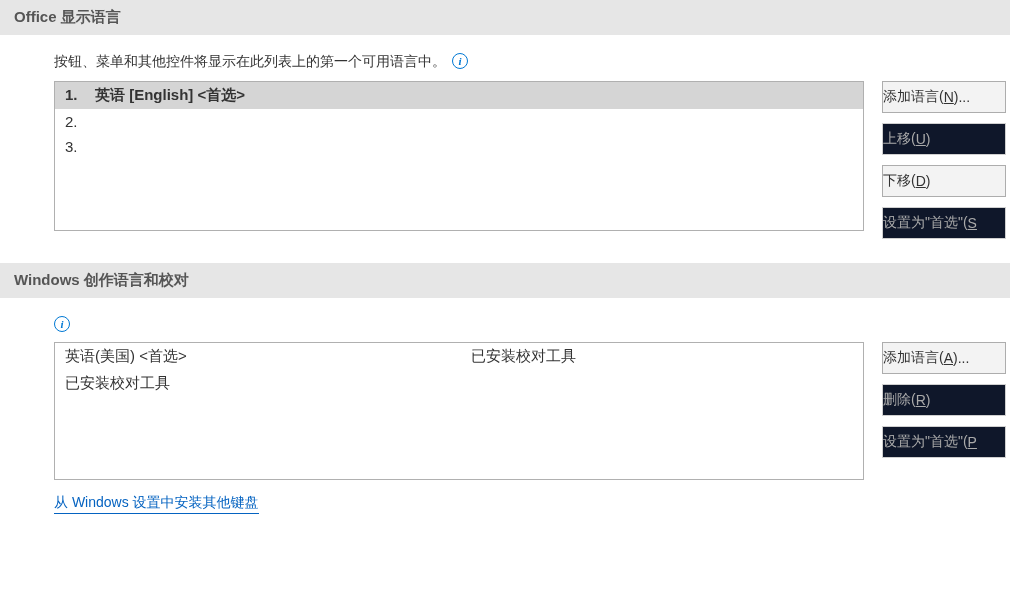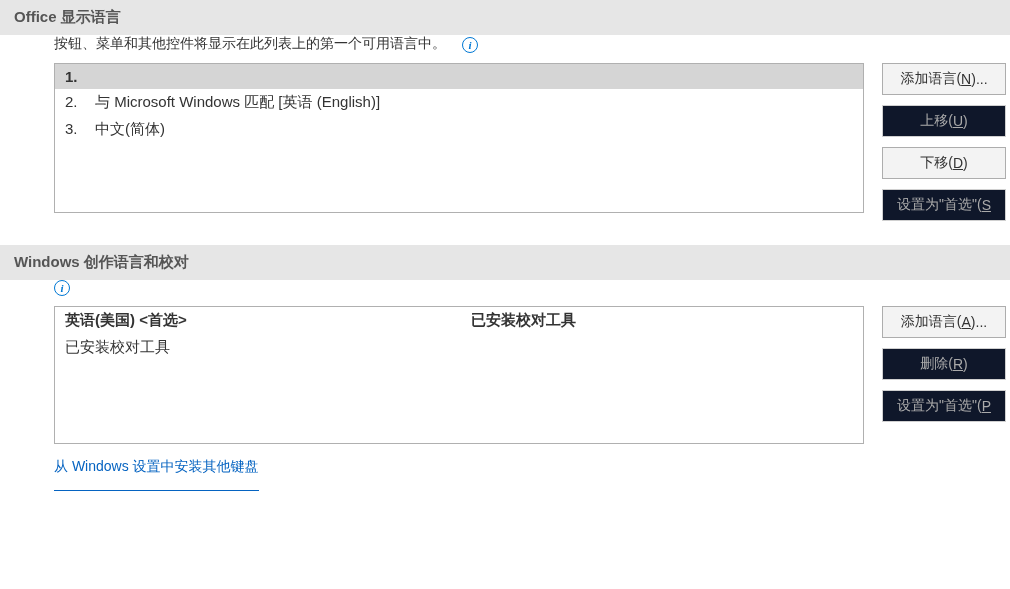--- a/index.html
+++ b/index.html
@@ -13,28 +13,29 @@
       color: #333;
       background: #fff;
       width: 1010px;
     }
     .section-header {
       background: #e6e6e6;
       padding: 8px 14px;
       font-size: 15px;
       font-weight: 600;
       color: #555;
+      margin-bottom: 18px;
     }
     .section-body {
       padding: 0 0 24px 54px;
     }
     .description {
       display: flex;
-      align-items: flex-end;
-      gap: 16px;
+      align-items: flex-start;
+      gap: 6px;
       margin-bottom: 10px;
       font-size: 14px;
       color: #333;
     }
     .info-icon {
       display: inline-flex;
       align-items: center;
       justify-content: center;
       width: 16px;
       height: 16px;
@@ -77,21 +78,21 @@
     .list-item .lang {
       flex: 1;
     }
     .auth-row {
       display: flex;
       padding: 4px 10px;
       font-size: 15px;
       color: #333;
     }
     .auth-row.selected {
-      font-weight: 700;
+      font-weight: 400;
     }
     .auth-row .col1 {
       width: 406px;
     }
     .auth-row .col2 {
       flex: 1;
     }
     .buttons-col {
       display: flex;
       flex-direction: column;
@@ -100,69 +101,68 @@
     }
     .btn {
       height: 32px;
       border: 1px solid #adadad;
       background: #f3f3f3;
       font-size: 14px;
       color: #333;
       text-align: center;
       display: flex;
       align-items: center;
-      justify-content: center;
+      justify-content: flex-start;
       cursor: pointer;
       font-family: inherit;
       white-space: nowrap;
       overflow: hidden;
     }
     .btn:disabled {
       color: #aaa;
       background: #0f172a;
       border-color: #d0d0d0;
       cursor: default;
     }
     .btn u {
       text-decoration: underline;
     }
     .link {
       color: #0563c1;
       text-decoration: none;
       font-size: 14px;
       border-bottom: 1px solid #0563c1;
-      padding-bottom: 14px;
+      padding-bottom: 1px;
       display: inline-block;
       margin-top: 14px;
       cursor: pointer;
     }
   </style>
 </head>
 <body>
 
 <div class="section-header">
   <span>Office 显示语言</span>
 </div>
 <div class="section-body">
   <div class="description">
     <span>按钮、菜单和其他控件将显示在此列表上的第一个可用语言中。</span>
     <span class="info-icon">i</span>
   </div>
   <div class="content-row">
     <div class="list-box">
       <div class="list-item selected">
         <span class="num">1.</span>
+        <span class="lang">英语 [English] &lt;首选&gt;</span>
       </div>
       <div class="list-item">
         <span class="num">2.</span>
-        <span class="lang">与 Microsoft Windows 匹配 [英语 (English)]</span>
       </div>
       <div class="list-item">
         <span class="num">3.</span>
-        <span class="lang">中文(简体)</span>
       </div>
     </div>
     <div class="buttons-col">
       <button class="btn">
           <span>添加语言(</span>
           <u>N</u>
           <span>)...</span>
         </button>
       <button class="btn" disabled="">
           <span>上移(</span>

